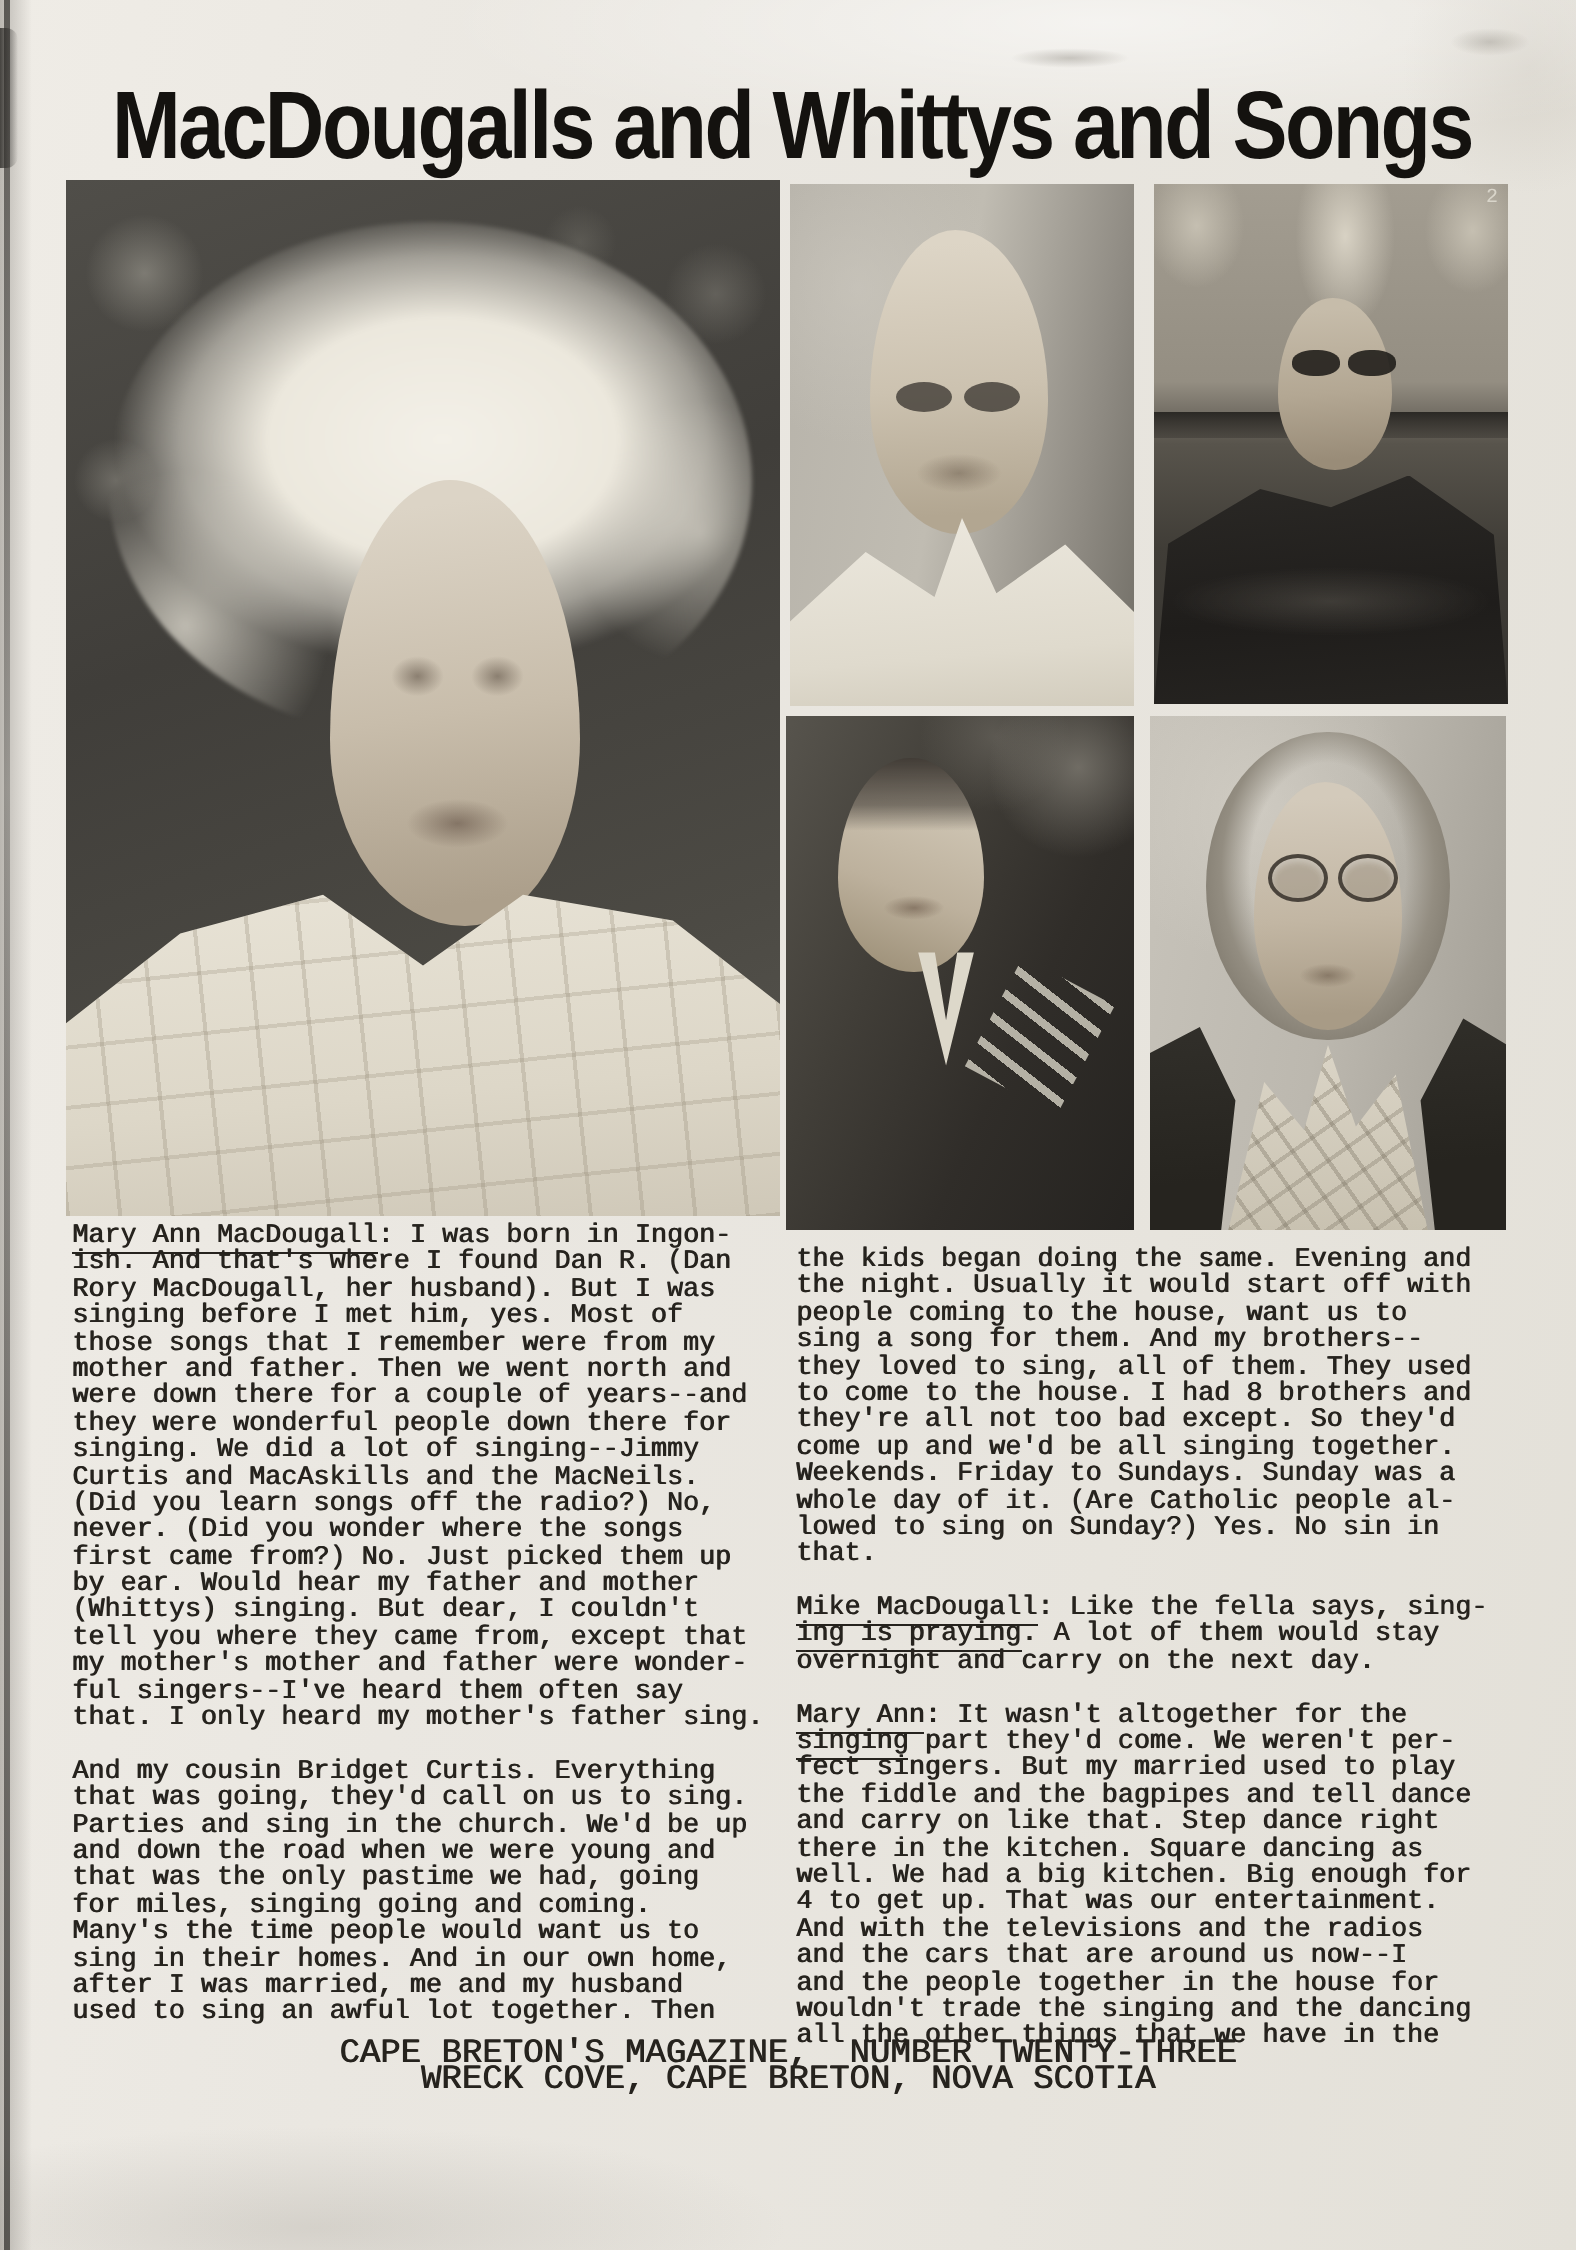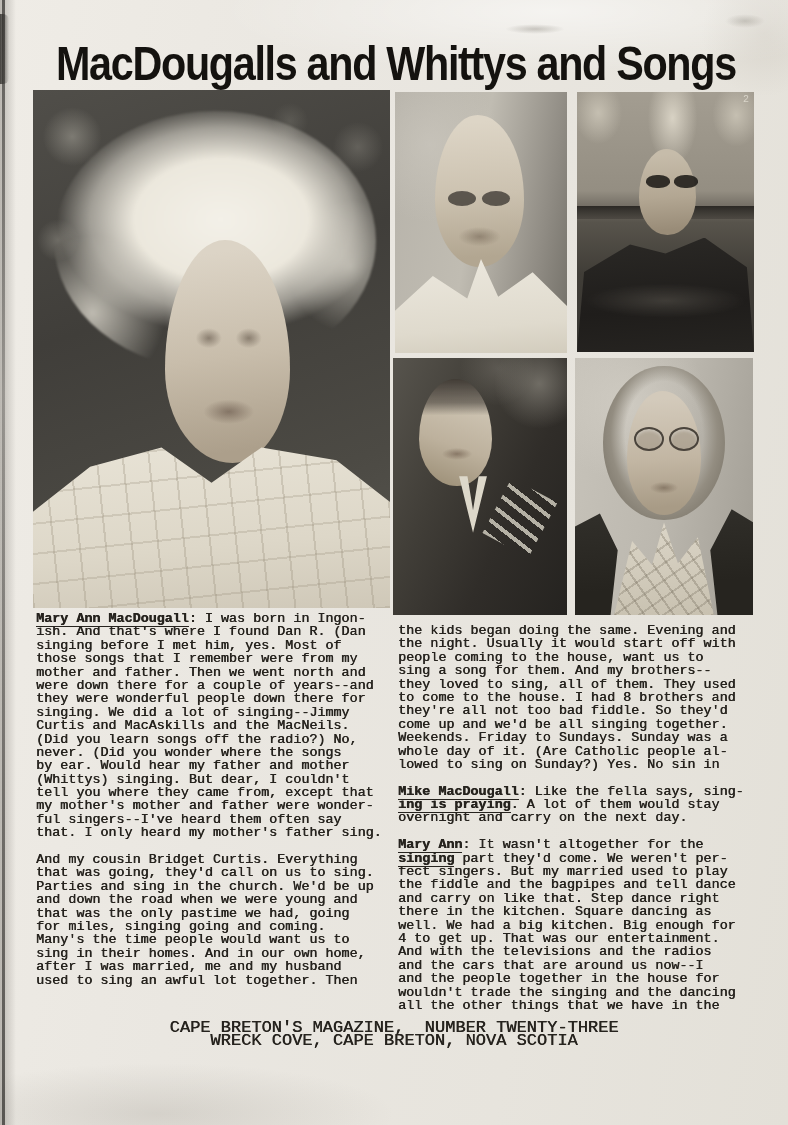--- a/index.html
+++ b/index.html
@@ -146,21 +146,21 @@
       linear-gradient(175deg,#dcd6c8,#c8c1b0);}
 
   
   .col{position:absolute;width:356px;}
   #col-left{left:36px;top:612px;}
   #col-right{left:398px;top:624px;}
   .para{margin:0 0 13.4px 0;}
   .para:last-child{margin-bottom:0;}
   .tline{height:13.4px;line-height:13.4px;font-size:13.4px;white-space:pre;
     text-shadow:.45px 0 0 currentColor;}
-  .u{border-bottom:1.4px solid currentColor;font-weight:bold;}
+  .u{border-bottom:1.4px solid currentColor;}
 
   
   .footer{position:absolute;left:0;top:1021px;width:788px;text-align:center;}
   .footer .fline{height:13.4px;line-height:13.4px;font-size:17px;white-space:pre;
     text-shadow:.45px 0 0 currentColor;}
 </style>
 </head>
 <body>
 
 <div id="page">
@@ -204,29 +204,31 @@
     <div class="br-lens"></div>
     <div class="br-lens r"></div>
     <div class="pshape br-cardigan"></div>
     <div class="pshape br-blouse"></div>
   </div>
 
   <div class="col" id="col-left">
       <div class="para">
         <div class="tline"><span class="u">Mary Ann MacDougall</span><span>: I was born in Ingon-</span></div>
         <div class="tline"><span>ish. And that's where I found Dan R. (Dan</span></div>
+        <div class="tline"><span>Rory MacDougall, her husband). But I was</span></div>
         <div class="tline"><span>singing before I met him, yes. Most of</span></div>
         <div class="tline"><span>those songs that I remember were from my</span></div>
         <div class="tline"><span>mother and father. Then we went north and</span></div>
         <div class="tline"><span>were down there for a couple of years--and</span></div>
         <div class="tline"><span>they were wonderful people down there for</span></div>
         <div class="tline"><span>singing. We did a lot of singing--Jimmy</span></div>
         <div class="tline"><span>Curtis and MacAskills and the MacNeils.</span></div>
         <div class="tline"><span>(Did you learn songs off the radio?) No,</span></div>
         <div class="tline"><span>never. (Did you wonder where the songs</span></div>
+        <div class="tline"><span>first came from?) No. Just picked them up</span></div>
         <div class="tline"><span>by ear. Would hear my father and mother</span></div>
         <div class="tline"><span>(Whittys) singing. But dear, I couldn't</span></div>
         <div class="tline"><span>tell you where they came from, except that</span></div>
         <div class="tline"><span>my mother's mother and father were wonder-</span></div>
         <div class="tline"><span>ful singers--I've heard them often say</span></div>
         <div class="tline"><span>that. I only heard my mother's father sing.</span></div>
       </div>
       <div class="para">
         <div class="tline"><span>And my cousin Bridget Curtis. Everything</span></div>
         <div class="tline"><span>that was going, they'd call on us to sing.</span></div>
@@ -241,25 +243,26 @@
       </div>
     </div>
   <div class="col" id="col-right">
       <div class="para">
         <div class="tline"><span>the kids began doing the same. Evening and</span></div>
         <div class="tline"><span>the night. Usually it would start off with</span></div>
         <div class="tline"><span>people coming to the house, want us to</span></div>
         <div class="tline"><span>sing a song for them. And my brothers--</span></div>
         <div class="tline"><span>they loved to sing, all of them. They used</span></div>
         <div class="tline"><span>to come to the house. I had 8 brothers and</span></div>
-        <div class="tline"><span>they're all not too bad fiddle. So they'd</span></div>
+        <div class="tline"><span>they're all not too bad except. So they'd</span></div>
         <div class="tline"><span>come up and we'd be all singing together.</span></div>
         <div class="tline"><span>Weekends. Friday to Sundays. Sunday was a</span></div>
         <div class="tline"><span>whole day of it. (Are Catholic people al-</span></div>
         <div class="tline"><span>lowed to sing on Sunday?) Yes. No sin in</span></div>
+        <div class="tline"><span>that.</span></div>
       </div>
       <div class="para">
         <div class="tline"><span class="u">Mike MacDougall</span><span>: Like the fella says, sing-</span></div>
         <div class="tline"><span class="u">ing is praying</span><span>. A lot of them would stay</span></div>
         <div class="tline"><span>overnight and carry on the next day.</span></div>
       </div>
       <div class="para">
         <div class="tline"><span class="u">Mary Ann</span><span>: It wasn't altogether for the</span></div>
         <div class="tline"><span class="u">singing</span><span> part they'd come. We weren't per-</span></div>
         <div class="tline"><span>fect singers. But my married used to play</span></div>

